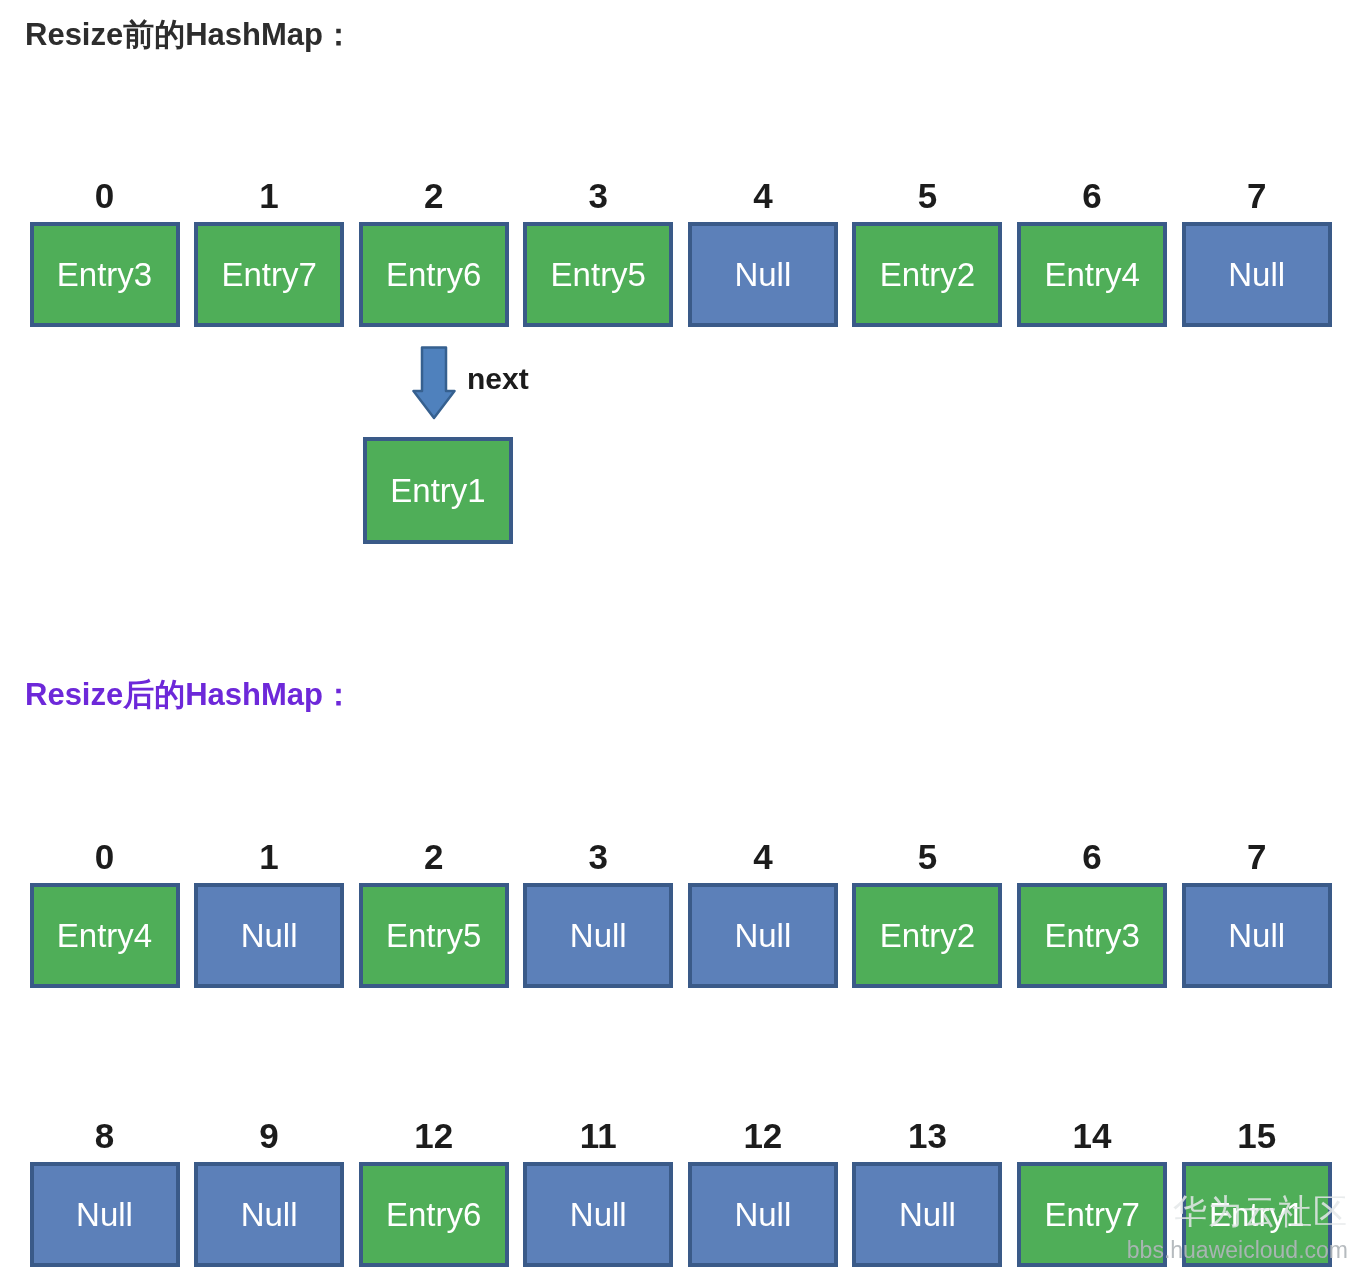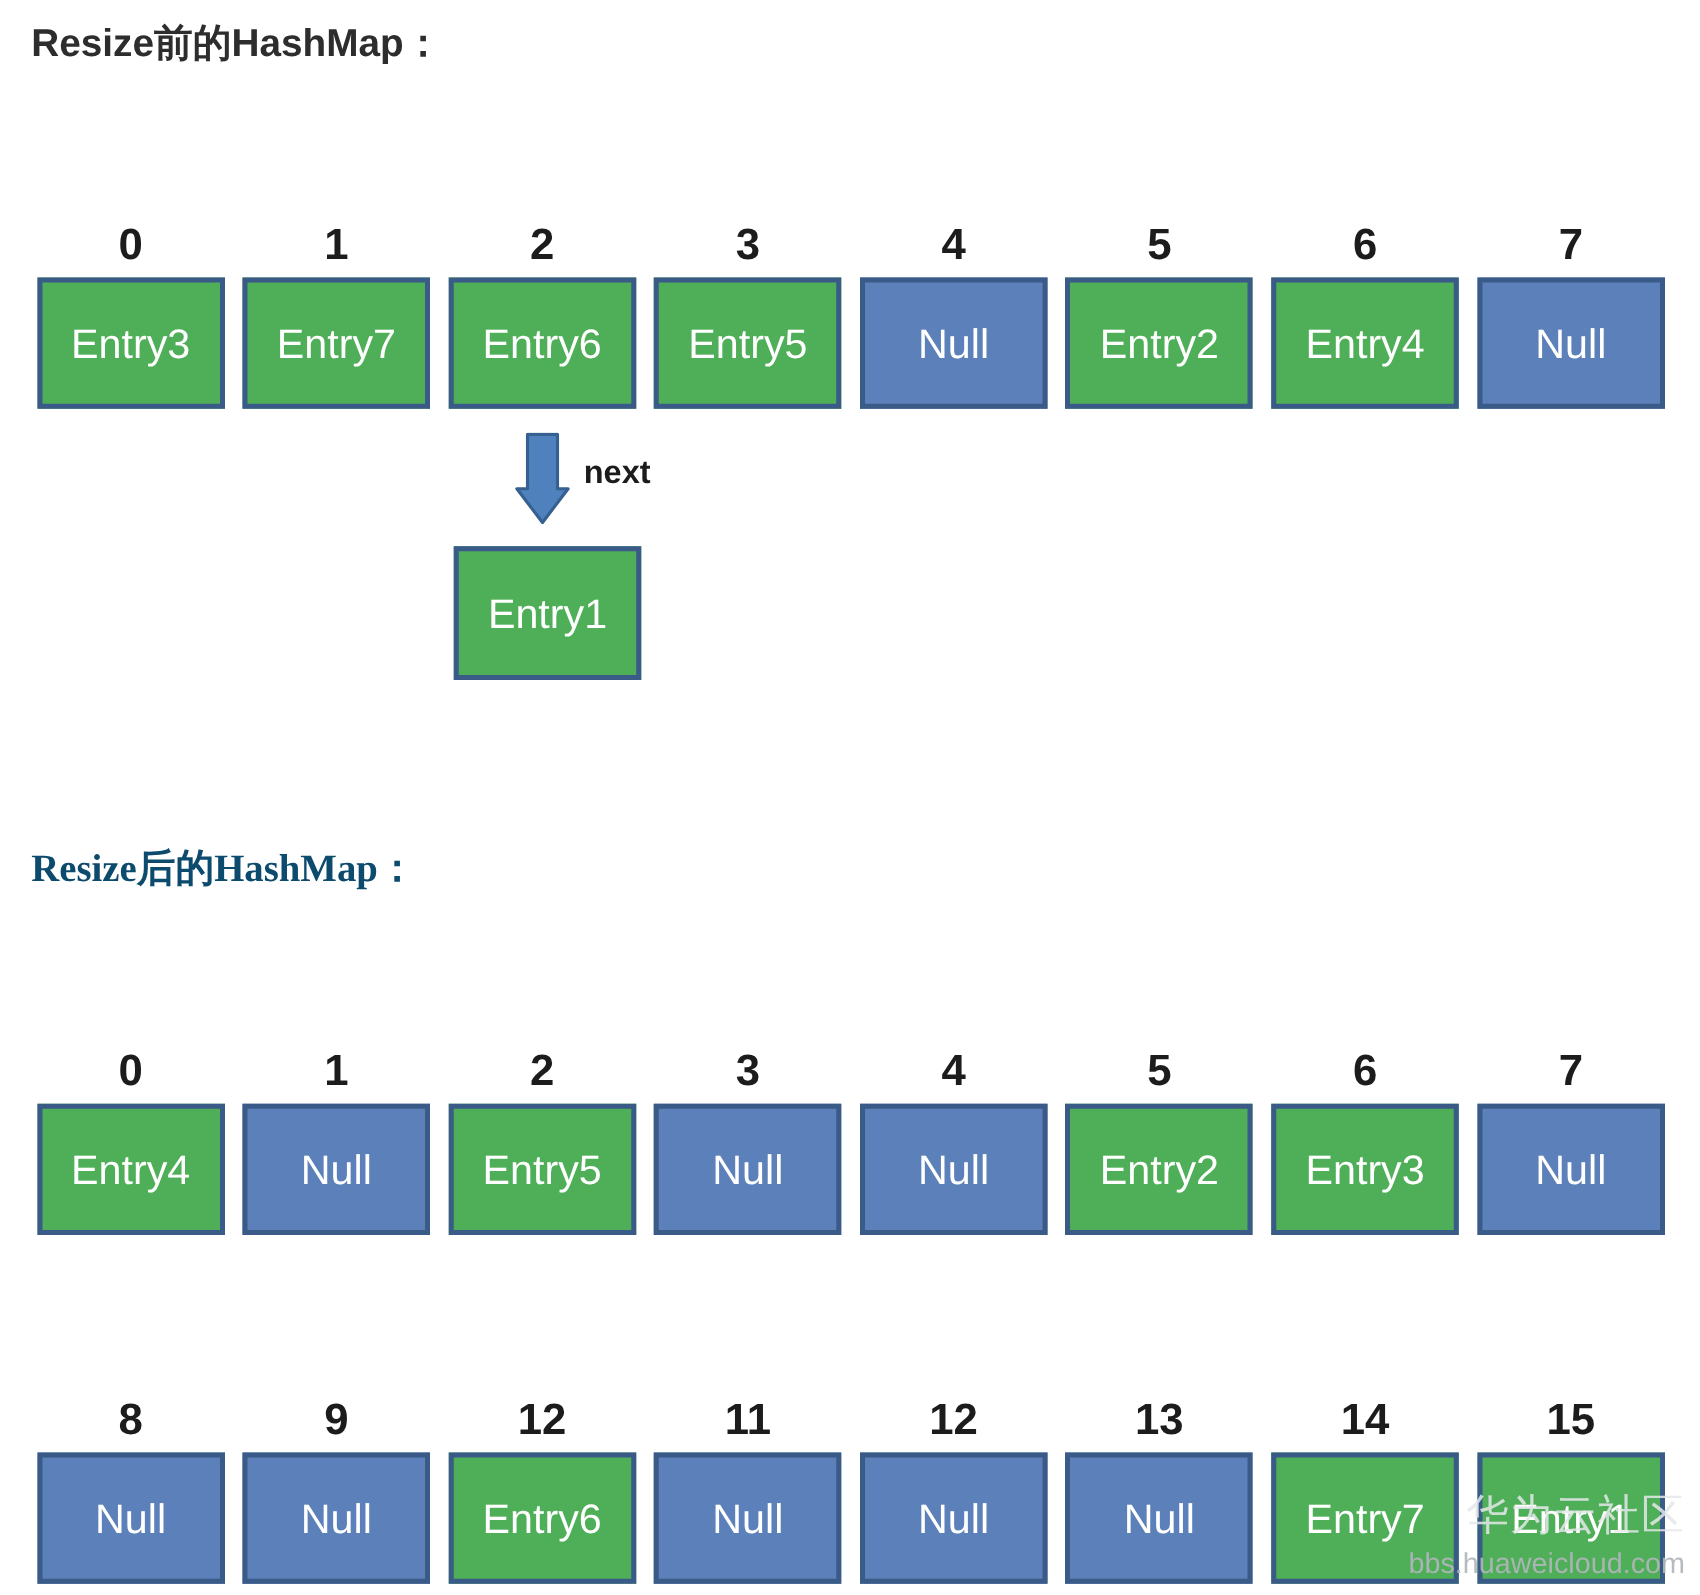--- a/index.html
+++ b/index.html
@@ -29,21 +29,21 @@
     border: 4px solid var(--box-border, #3a5a88);
     display: flex; align-items: center; justify-content: center;
     font-size: 33px; color: #ffffff; white-space: nowrap;
   }
   .entry { background: var(--entry-fill, #4fae58); }
   .nul   { background: var(--null-fill, #5c80b9); }
 
   .chain-arrow { position: absolute; left: 412px; top: 346px; }
   .next-label {
     position: absolute; left: 467px; top: 362px;
-    font-size: 26px; font-weight: 700; color: #1c1c1c;
+    font-size: 30px; font-weight: 700; color: #1c1c1c;
   }
   .chain-box { position: absolute; left: 363px; top: 437px; height: 107px; }
 
   .watermark {
     position: absolute; right: 12px; top: 1189px; text-align: right;
     pointer-events: none; z-index: 5;
   }
   .wm-cn  { font-size: 34px; letter-spacing: 1px; color: rgba(228, 231, 233, 0.85); }
   .wm-url { font-size: 23px; margin-top: 2px; color: rgba(176, 181, 186, 0.92); }
 </style>
@@ -90,21 +90,21 @@
     </div>
 
   <svg class="chain-arrow" width="44" height="74" viewBox="0 0 44 74">
     <polygon id="arrow-shape" points="10,1.5 34,1.5 34,45 42.5,45 22,72 1.5,45 10,45" fill="#4f81bd" stroke="#36608f" stroke-width="2.5" stroke-linejoin="round"></polygon>
   </svg>
 
   <div class="next-label">next</div>
 
   <div class="box entry chain-box">Entry1</div>
 
-  <div class="title" id="title-after" style="color: #0c4a6e; font-family: Liberation Serif, serif;">Resize后的HashMap：</div>
+  <div class="title" id="title-after" style="color: #6d28d9;">Resize后的HashMap：</div>
 
   <div class="bucket-row" id="row-after-0">
       <div class="bucket">
         <div class="idx">0</div>
         <div class="box entry">Entry4</div>
       </div>
       <div class="bucket">
         <div class="idx">1</div>
         <div class="box nul">Null</div>
       </div>

